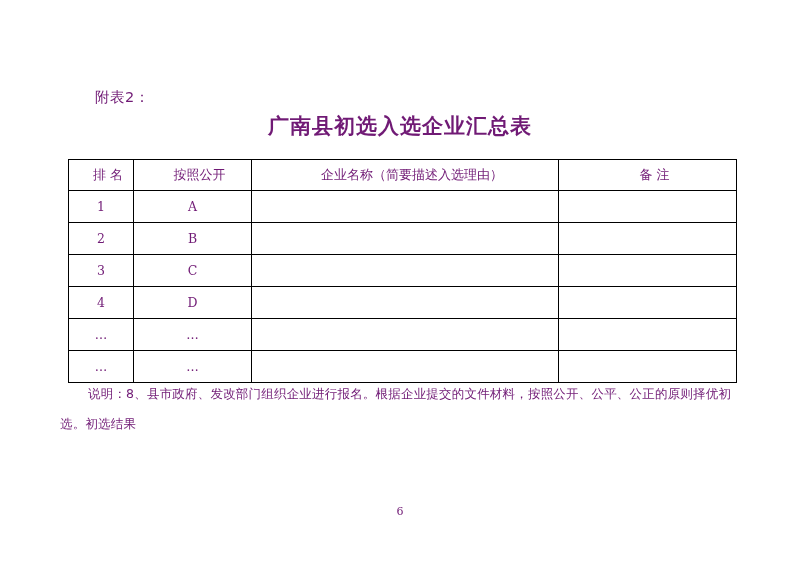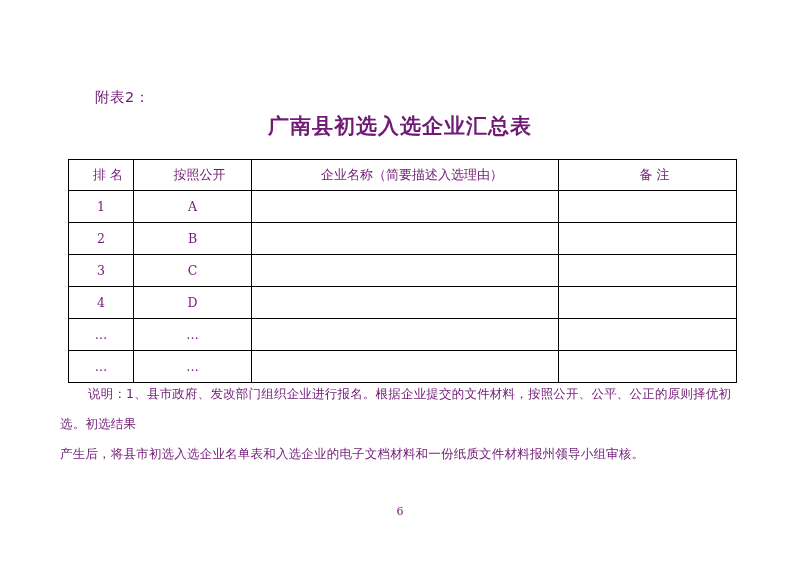--- a/index.html
+++ b/index.html
@@ -153,20 +153,19 @@
         <tr>
           <td>…</td>
           <td>…</td>
           <td></td>
           <td></td>
         </tr>
       </tbody>
     </table>
 
     <div class="notes">
-      <div class="note-line note-indent">说明：1、县市政府、发改部门组织企业进行报名。根据企业提交的文件材料，按照公开、公平、公正的原则择优初选。初选结果</div>
-      <div class="note-line">产生后，将县市初选入选企业名单表和入选企业的电子文档材料和一份纸质文件材料报州领导小组审核。</div>
+      <div class="note-line note-indent">说明：8、县市政府、发改部门组织企业进行报名。根据企业提交的文件材料，按照公开、公平、公正的原则择优初选。初选结果</div>
     </div>
 
     <div class="page-number">6</div>
 
   </div>
 </div>
 
 </body></html>

